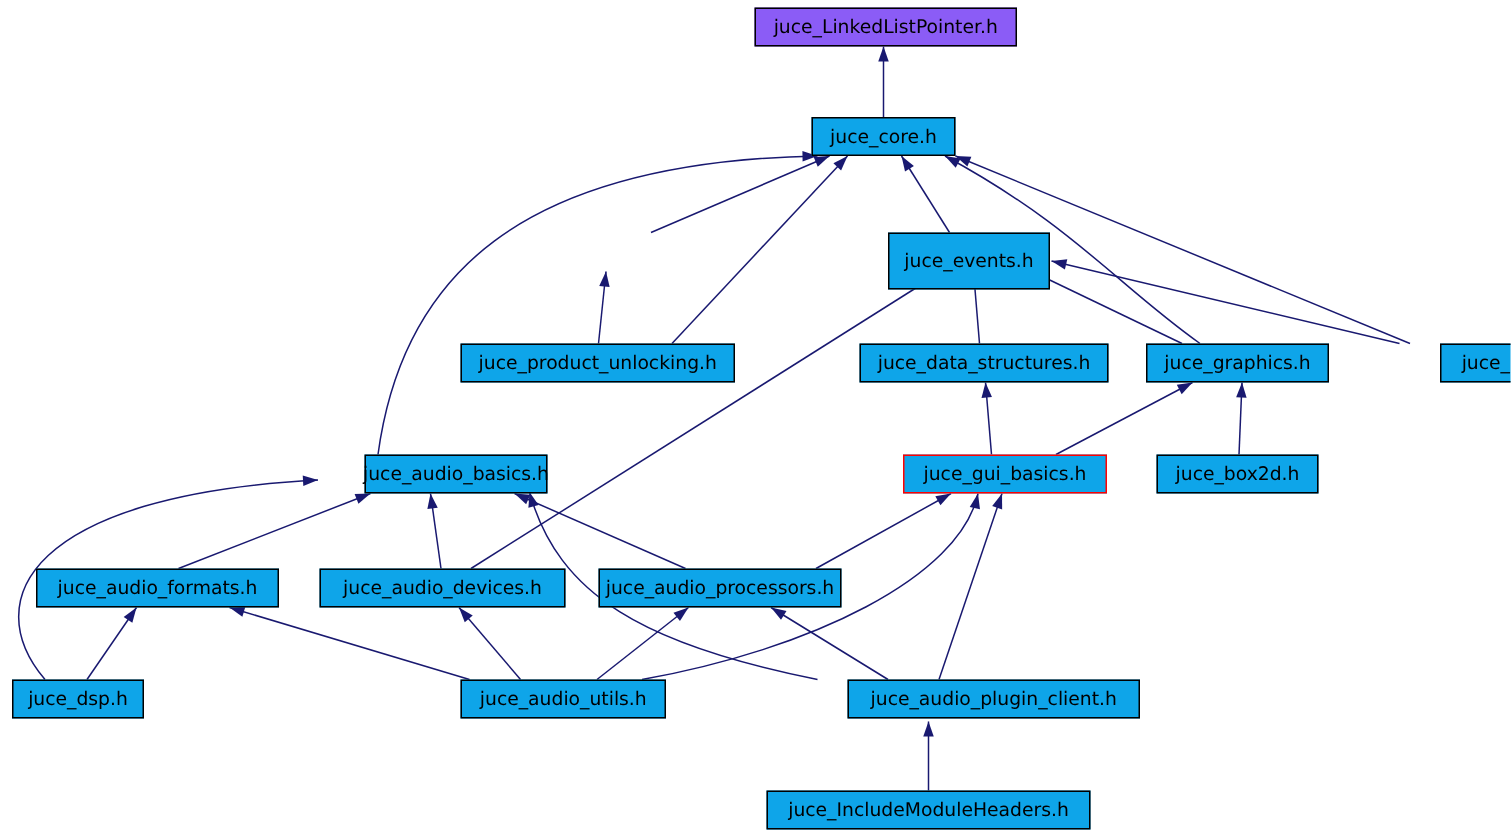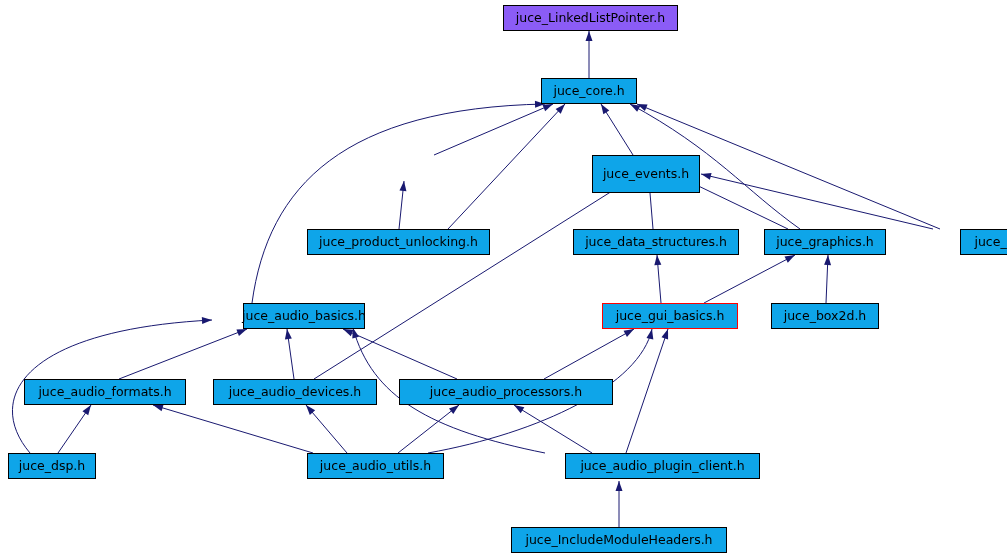--- a/index.html
+++ b/index.html
@@ -99,18 +99,18 @@
     <div class="node" style="left: 592px; top: 155px; width: 108px; height: 38px;">juce_events.h</div>
     <div class="node" style="left: 307px; top: 229px; width: 183px; height: 26px;">juce_product_unlocking.h</div>
     <div class="node" style="left: 764px; top: 229px; width: 122px; height: 26px;">juce_graphics.h</div>
     <div class="node" style="left: 573px; top: 229px; width: 166px; height: 26px;">juce_data_structures.h</div>
     <div class="node" style="left: 912px; top: 229px; width: 94px; height: 26px; margin-left: 48px;">juce_osc.h</div>
     <div class="node" style="left: 196px; top: 303px; width: 122px; height: 26px; margin-left: 47px;">juce_audio_basics.h</div>
     <div class="node truncated" style="left: 602px; top: 303px; width: 136px; height: 26px;">juce_gui_basics.h</div>
     <div class="node" style="left: 771px; top: 303px; width: 108px; height: 26px; text-align: center;">juce_box2d.h</div>
     <div class="node" style="left: 24px; top: 379px; width: 162px; height: 26px;">juce_audio_formats.h</div>
     <div class="node" style="left: 213px; top: 379px; width: 164px; height: 26px;">juce_audio_devices.h</div>
-    <div class="node" style="left: 399px; top: 379px; width: 214px; height: 26px;">juce_audio_processors.h</div>
+    <div class="node" style="left: 399px; top: 379px; width: 162px; height: 26px;">juce_audio_processors.h</div>
     <div class="node" style="left: 8px; top: 453px; width: 88px; height: 26px;">juce_dsp.h</div>
     <div class="node" style="left: 295px; top: 453px; width: 137px; height: 26px; margin-left: 12px;">juce_audio_utils.h</div>
     <div class="node" style="left: 521px; top: 453px; width: 195px; height: 26px; margin-left: 44px;">juce_audio_plugin_client.h</div>
     <div class="node" style="left: 511px; top: 527px; width: 216px; height: 26px;">juce_IncludeModuleHeaders.h</div>
   </div>
 
 </body></html>

